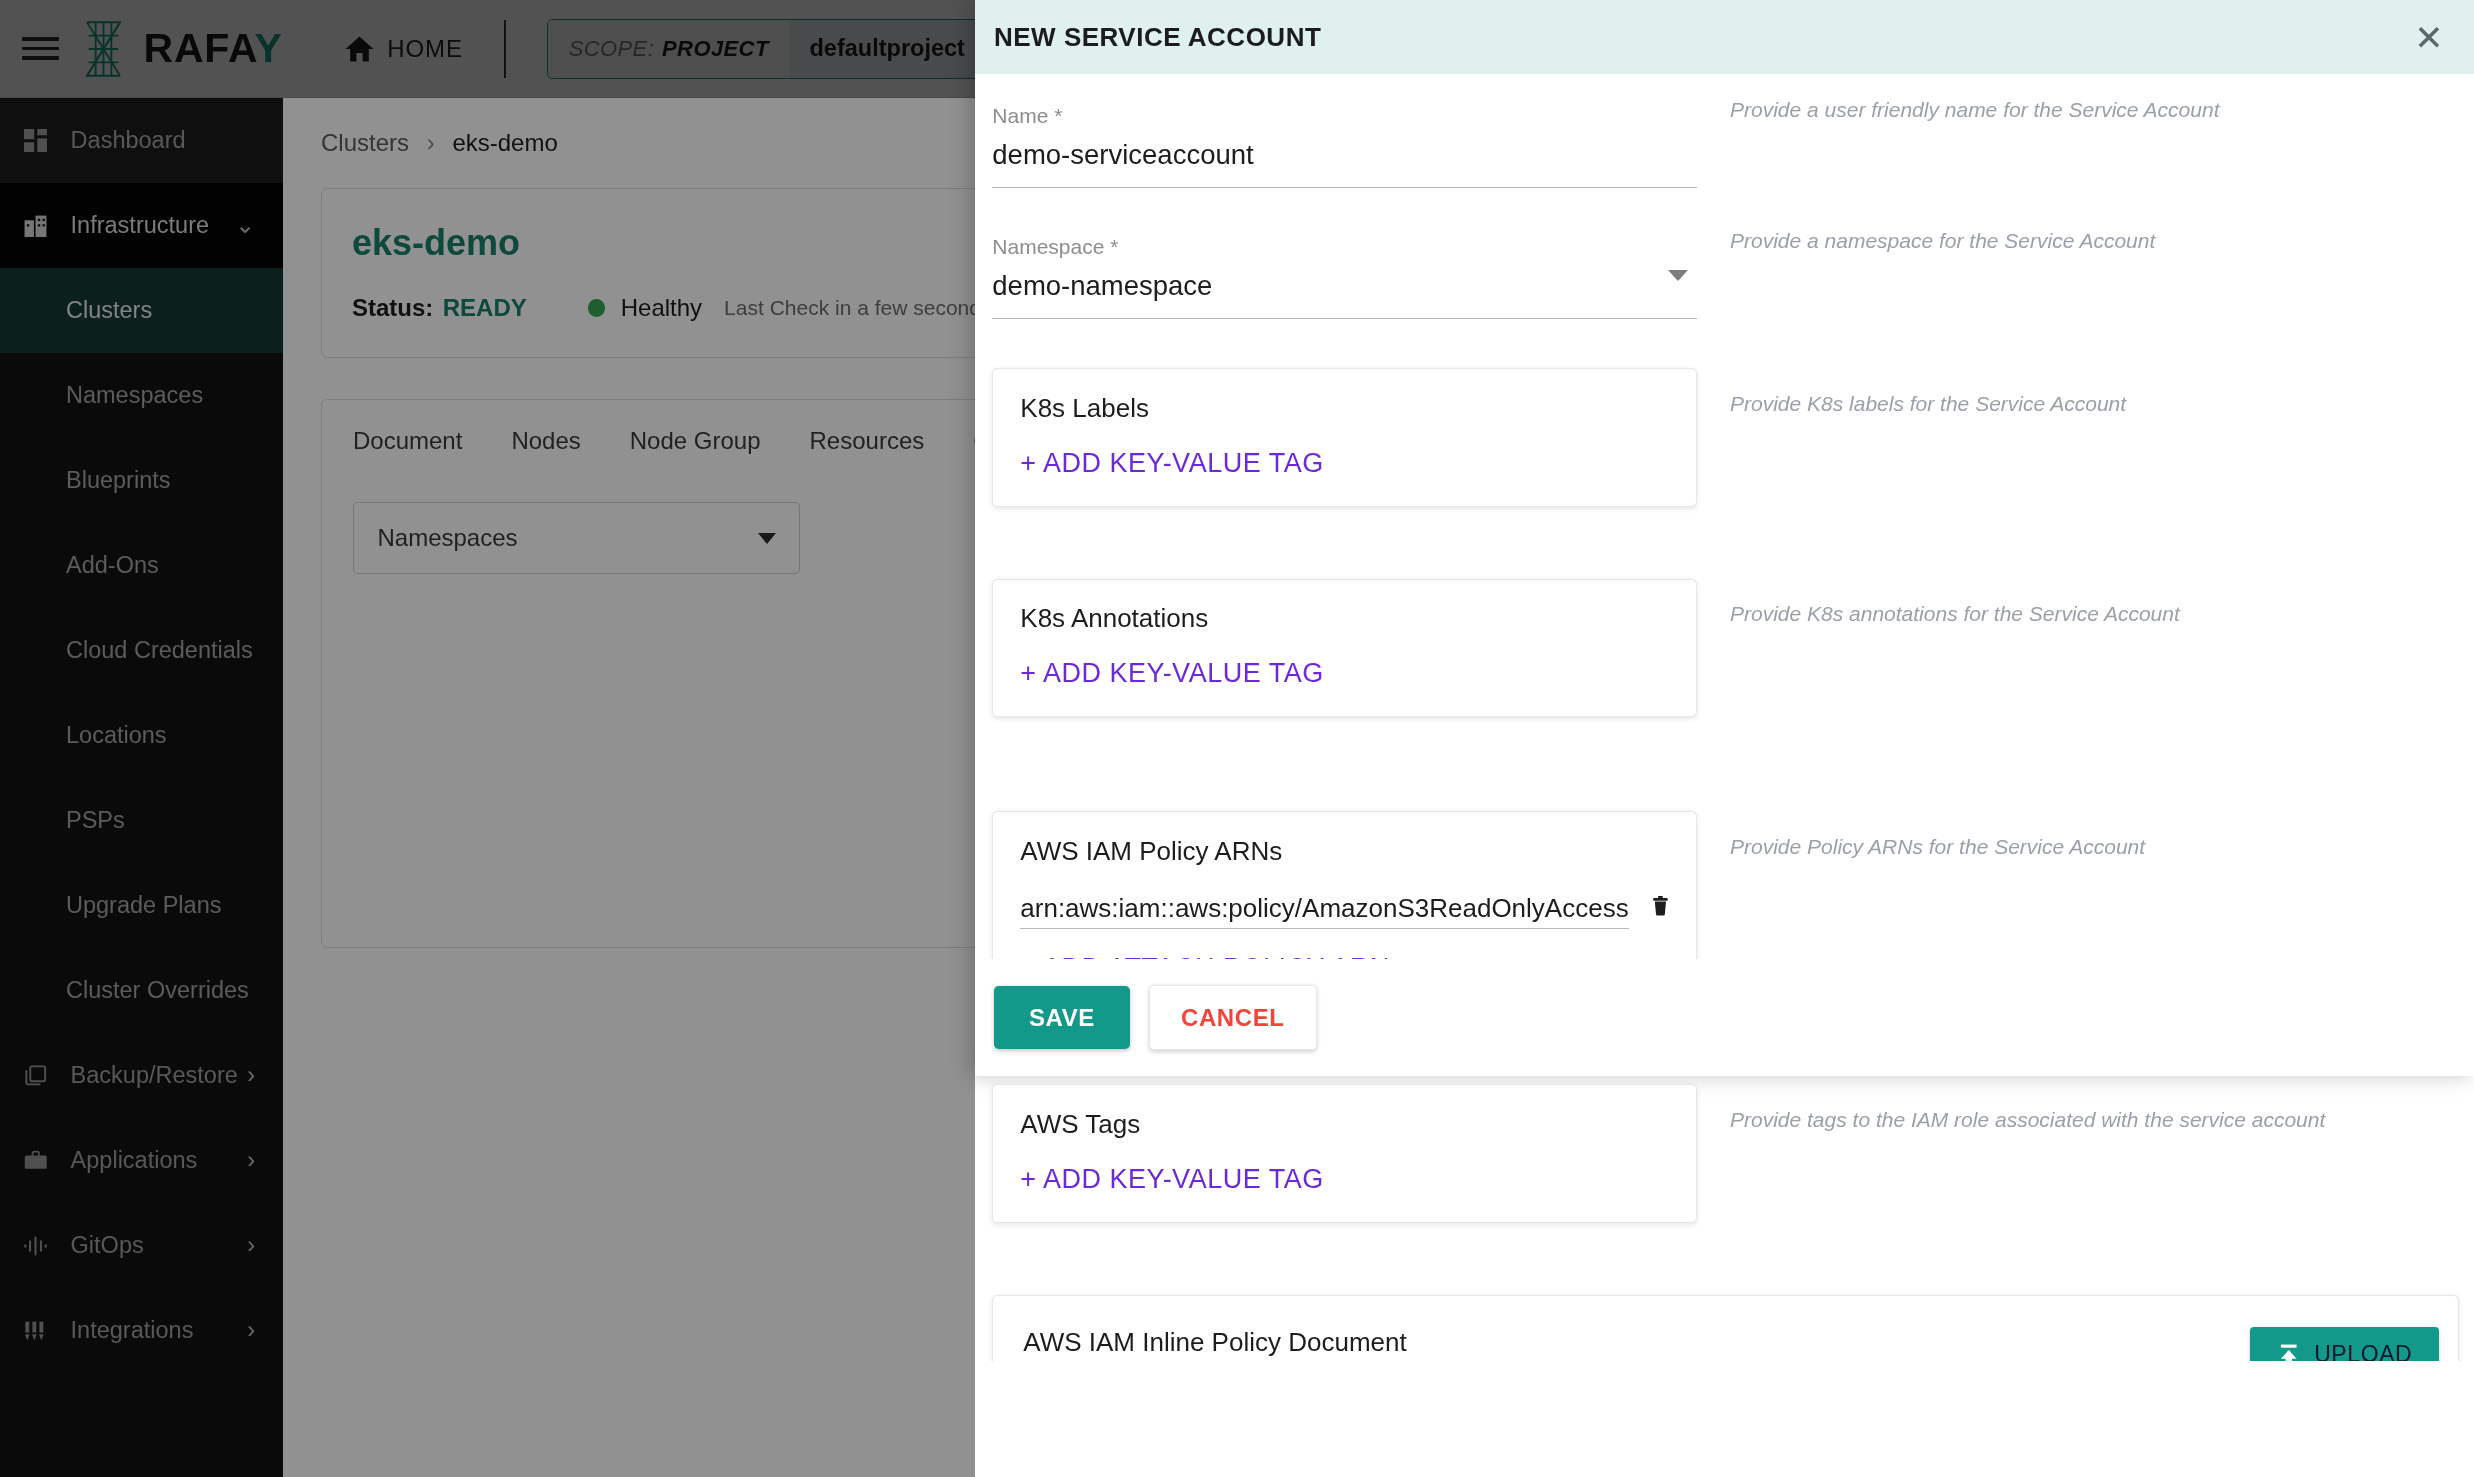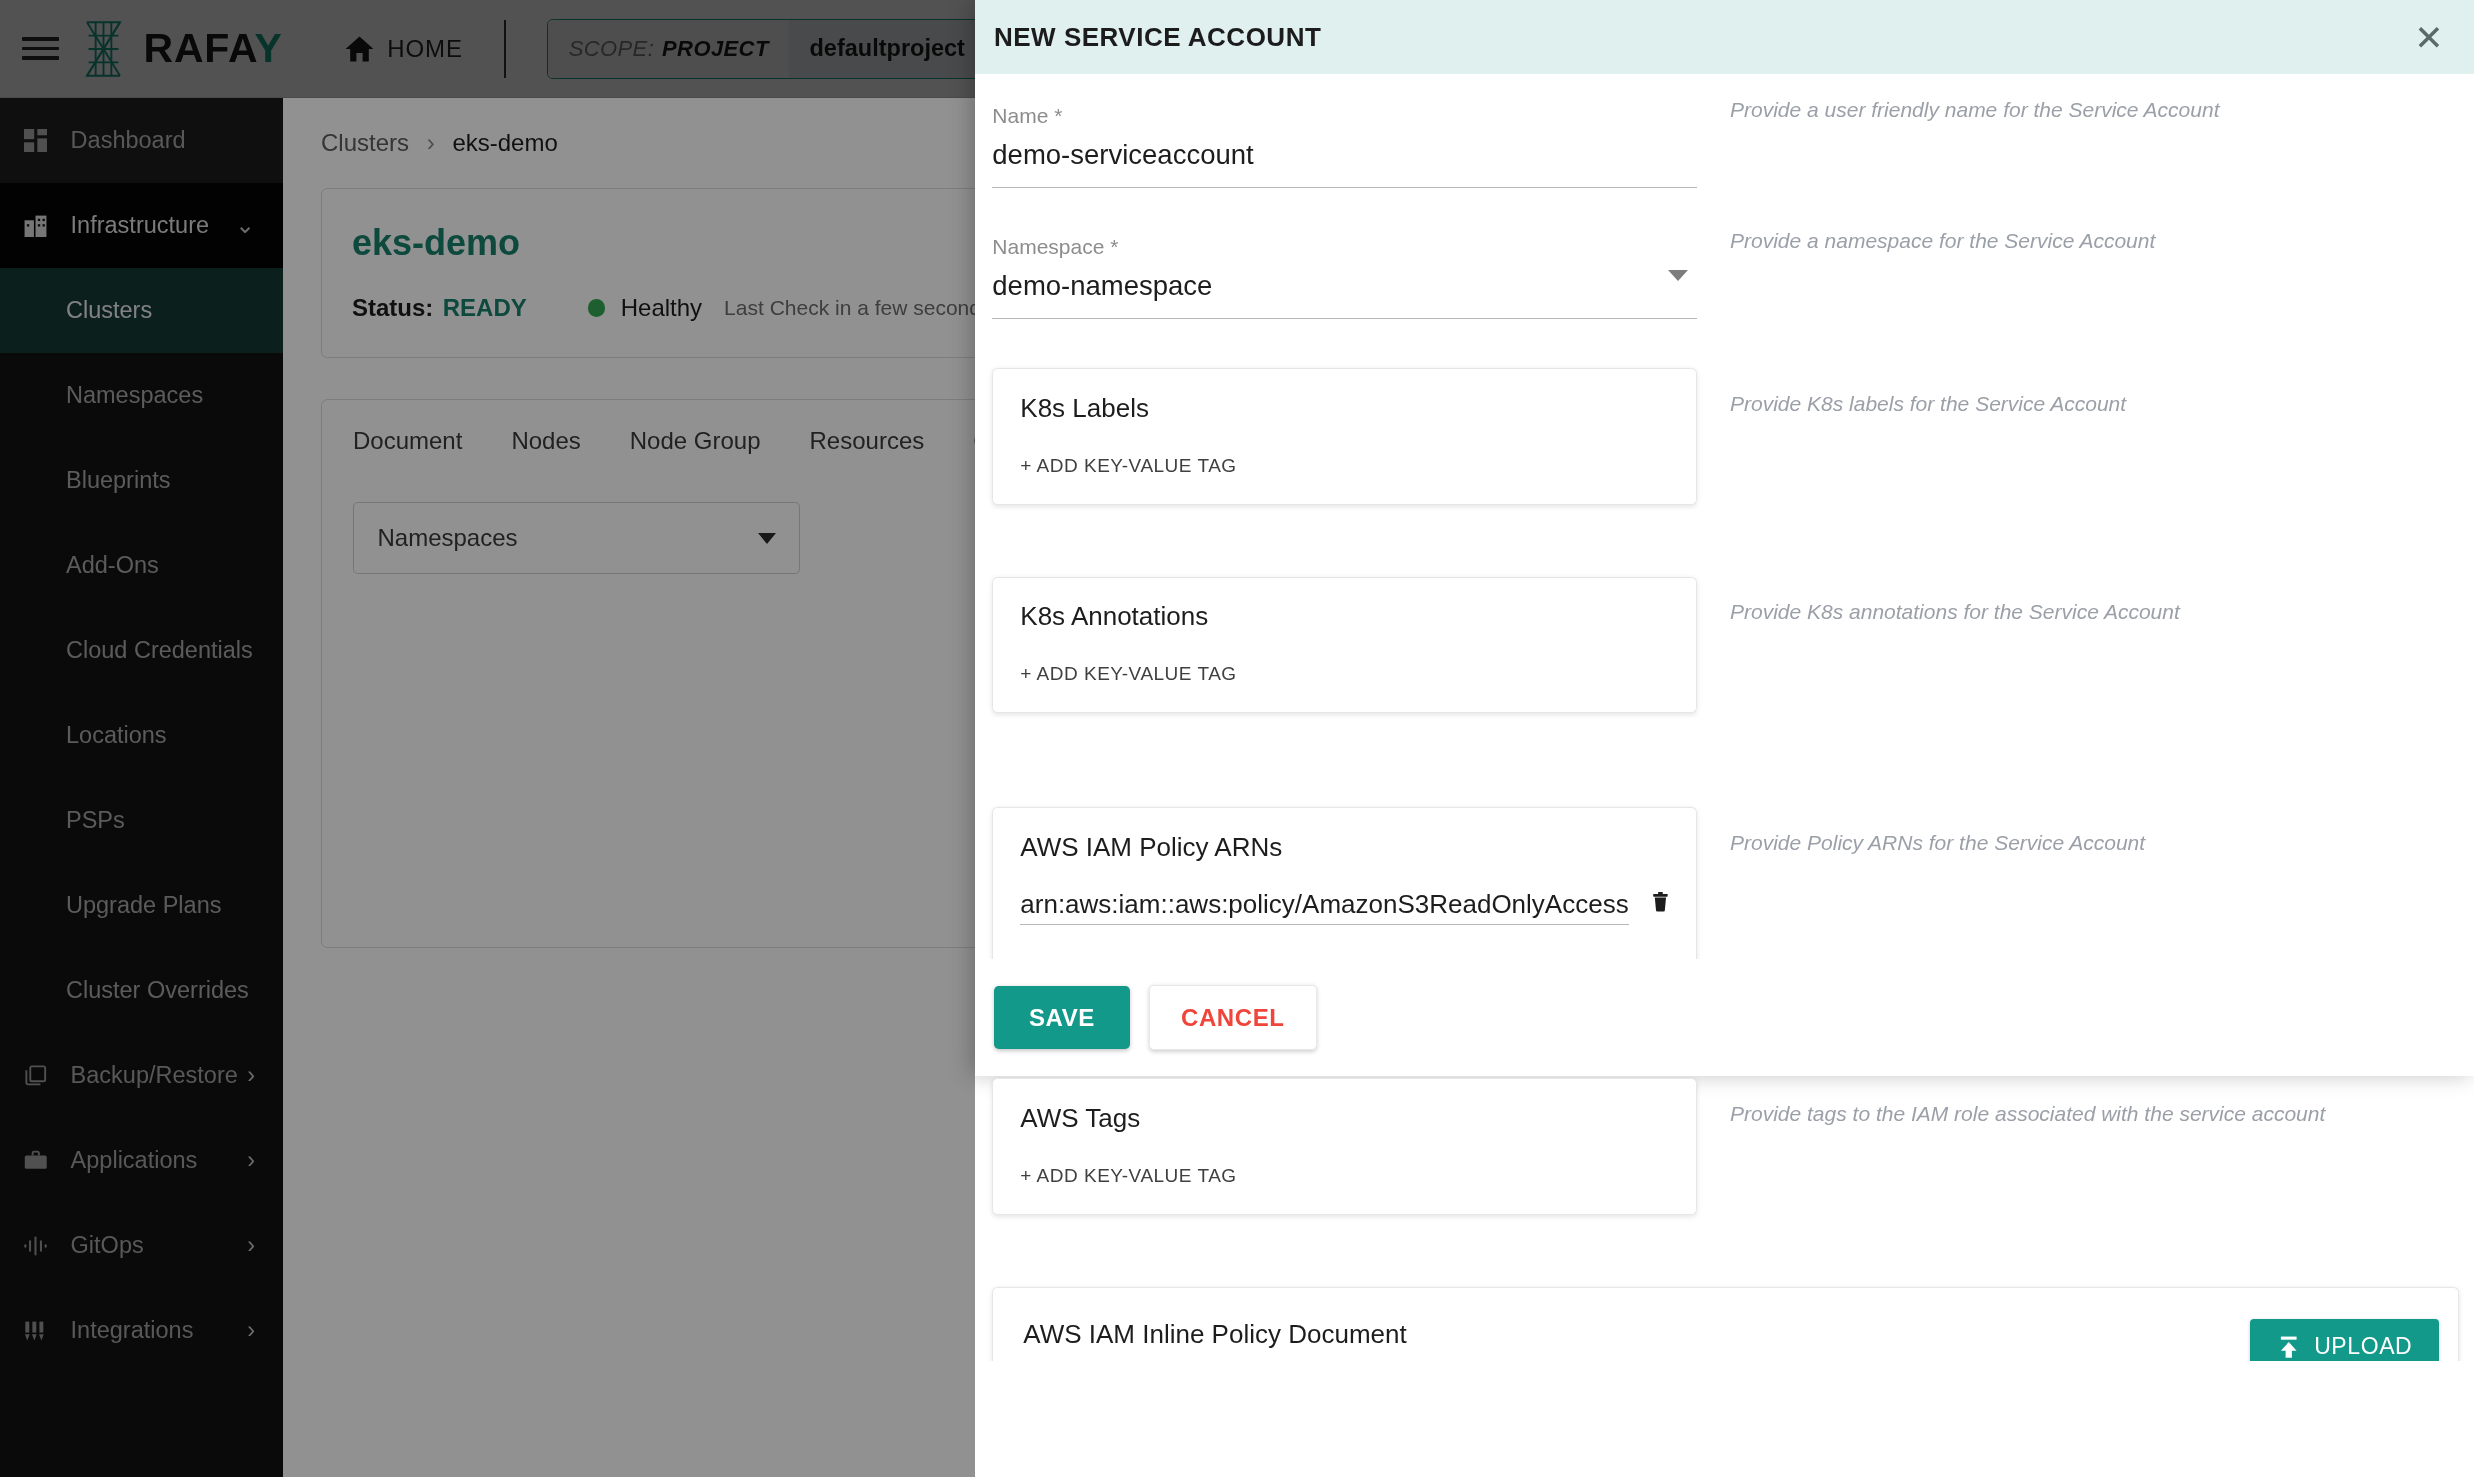--- a/index.html
+++ b/index.html
@@ -117,32 +117,32 @@
   .field-input { margin-top: 11px; height: 49px; border-bottom: 1.6px solid #b7b7b7;
                  display: flex; align-items: flex-start; justify-content: space-between;
                  font-size: 27.5px; color: #1d1d1d; }
   .tri-down { width: 0; height: 0; border-left: 10.2px solid transparent;
               border-right: 10.2px solid transparent; border-top: 11.8px solid #7d7d7d;
               margin-right: 9.4px; }
 
   .panel { background: #ffffff; border: 0.8px solid #e6e6e6; border-radius: 5.5px;
            box-shadow: 0 1.6px 5.5px rgba(0,0,0,.10); padding: 23.5px 27px 27px 27px; }
   .panel-title { font-size: 26px; color: #1d1d1d; }
-  .link-action { margin-top: 31px; font-size: 19px; color: #404040; letter-spacing: 0.5px;
+  .link-action { margin-top: 24px; font-size: 27px; color: #6d28d9; letter-spacing: 0.5px;
                  cursor: pointer; }
 
   .arn-row { margin-top: 15.7px; display: flex; align-items: flex-end; gap: 23.5px; }
   .arn-input { flex: 1; height: 47px; border-bottom: 1.6px solid #b7b7b7; display: flex;
                align-items: flex-end; font-size: 26px; color: #1d1d1d; padding-bottom: 4.7px; }
   .trash { width: 33px; height: 41px; margin-bottom: 3.1px; }
 
   .inline-panel { display: flex; justify-content: space-between;
                   padding: 31px 0 31px 30px; }
   .upload-btn { display: flex; align-items: center; gap: 14px; background: #13998a;
-                color: #ffffff; border: none; border-radius: 3.9px; padding: 14px 27px;
+                color: #0f172a; border: none; border-radius: 3.9px; padding: 14px 27px;
                 font-size: 23px; letter-spacing: 0.6px; cursor: pointer;
                 box-shadow: 0 1.6px 3.9px rgba(0,0,0,.2); margin-right: 19px; }
 
   .modal-foot { position: absolute; left: 0; bottom: 0; width: 1500px; height: 117px;
                 background: #ffffff; display: flex; align-items: center;
                 padding-left: 19px; gap: 19px; }
   .btn-save { background: #13998a; color: #ffffff; border: none; border-radius: 4.7px;
               font-size: 24px; font-weight: bold; letter-spacing: 0.6px;
               padding: 17.3px 35px; cursor: pointer; box-shadow: 0 1.6px 4.7px rgba(0,0,0,.22); }
   .btn-cancel { background: #ffffff; color: #f0453a; border: 0.8px solid #e8e8e8;

